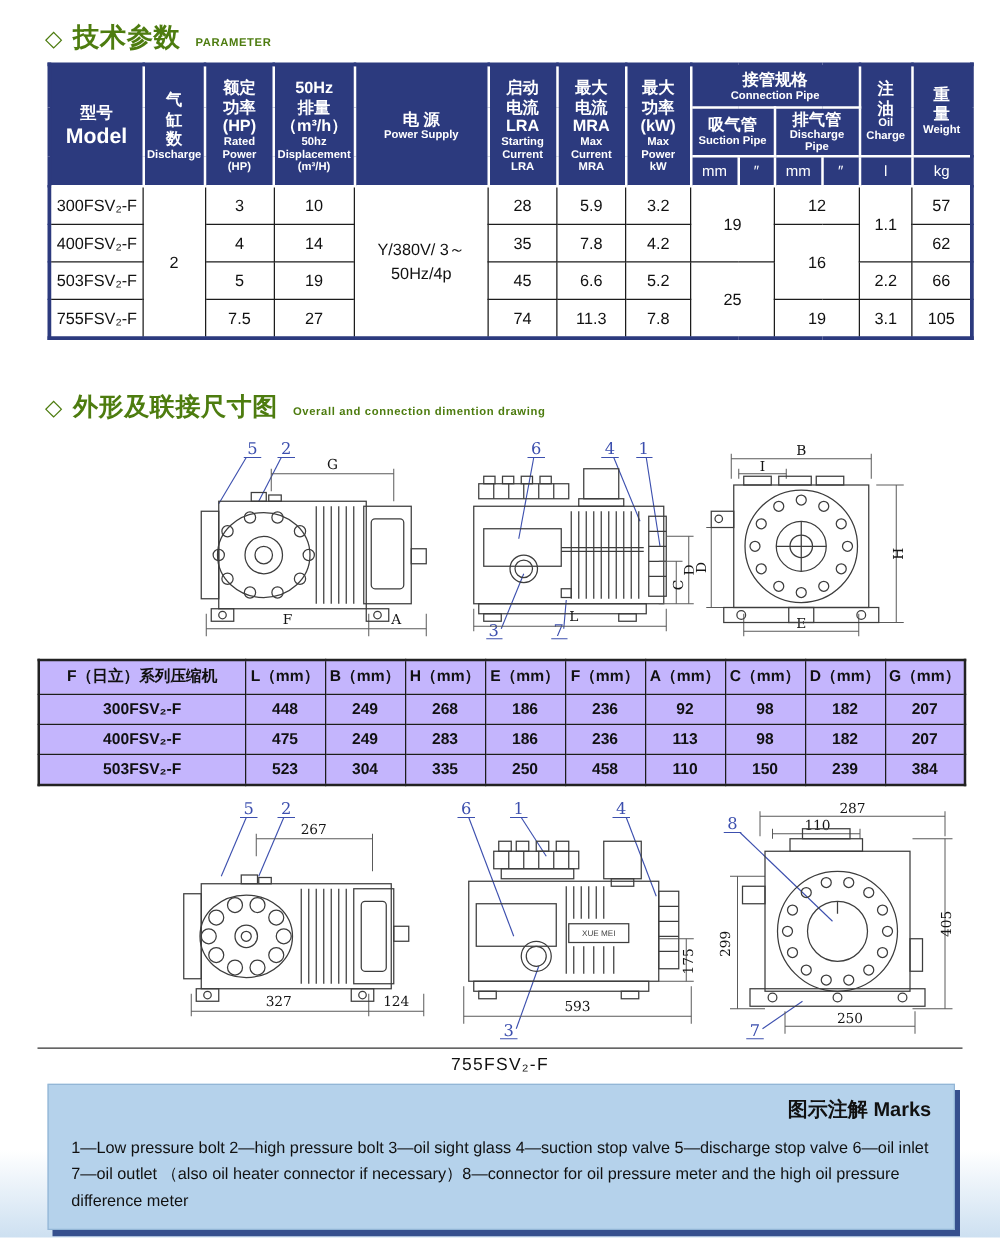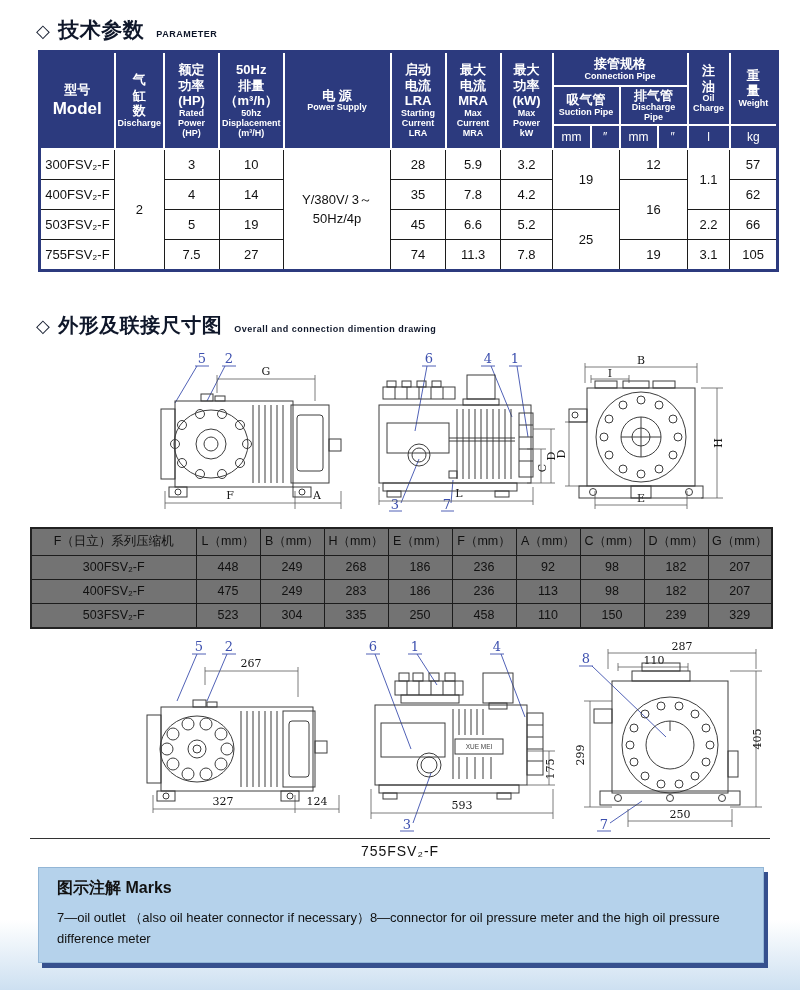--- a/index.html
+++ b/index.html
@@ -1,53 +1,53 @@
 <!DOCTYPE html>
 <html><head>
 <meta charset="utf-8">
 <style>
 html,body{margin:0;padding:0}
 body{width:800px;height:990px;overflow:hidden;
   background:linear-gradient(180deg,#ffffff 0,#ffffff 920px,#cde0f1 990px);
   font-family:"Liberation Sans","DejaVu Sans",sans-serif;color:#111}
-.heading{margin:16px 0 6px 36px;font-size:21px;font-weight:bold;color:#0f172a;letter-spacing:.5px}
+.heading{margin:16px 0 6px 36px;font-size:21px;font-weight:bold;color:#4d7c0f;letter-spacing:.5px}
 .heading .dia{font-size:18px;margin-right:8px;font-weight:normal}
 .heading .en{margin-left:12px}
 .h2{margin-top:40px;font-size:20px}
 
 .param-table{border-collapse:collapse;table-layout:fixed;margin:4px 0 0 38px;border:3px solid #2c3a7e}
 .param-table th{background:#2c3a7e;color:#fff;border:2px solid #fff;text-align:center;vertical-align:middle;padding:1px 2px}
 .param-table td{border:1px solid #1c1c1c;background:#fff;text-align:center;vertical-align:middle;font-size:13px;height:29px;padding:0 2px}
 .zh{font-size:13px;font-weight:bold;white-space:pre-line;line-height:1.2}
 .en{font-size:9px;font-weight:bold;white-space:pre-line;line-height:1.1}
 .big-en{font-size:17px;font-weight:bold;margin-top:2px}
 .unit{font-size:12px;font-weight:normal}
 .hrow-a{height:34px}.hrow-b{height:26px}.hrow-c{height:24px}
 .ps-cell{white-space:pre-line;text-align:center;line-height:1.5}
 
 .dim-table{border-collapse:collapse;table-layout:fixed;margin:14px 0 0 30px;border:2px solid #222}
-.dim-table th,.dim-table td{border:1px solid #1c1c1c;background:#737373;text-align:center;vertical-align:middle;font-weight:normal;font-size:12.5px;padding:0 2px}
+.dim-table th,.dim-table td{border:1px solid #1c1c1c;background:#c4b5fd;text-align:center;vertical-align:middle;font-weight:bold;font-size:12.5px;padding:0 2px}
 .dim-table th{height:26px}.dim-table td{height:23px}
 
 .drawings-row{display:flex;align-items:flex-start}
 .row1{margin:12px 0 0 145px}
 .row2{margin:10px 0 0 135px}
 .tech{display:block}
 .tech line,.tech rect,.tech circle,.tech ellipse,.tech path,.tech polyline{stroke:#3d3d3d;stroke-width:1;fill:none}
 .tech .dim{stroke:#5a5a5a;stroke-width:.8}
 .tech .lead{stroke:#3c4fae;stroke-width:.9}
 .tech text{stroke:none;fill:#151515;font-family:"DejaVu Serif","Liberation Serif",serif;font-size:11px;text-anchor:middle}
 .tech text.co{fill:#3c4fae;font-size:13px}
 .tech text.brand{font-size:6.5px;fill:#444;font-family:"Liberation Sans",sans-serif}
 .rule{border:none;border-top:1.5px solid #333;width:740px;margin:4px 0 0 30px}
 .caption{text-align:center;font-size:14px;letter-spacing:1px;margin-top:4px}
 
 .legend-box{width:688px;margin:8px 0 0 38px;padding:10px 18px 12px 18px;background:#b5d2eb;
   border:1px solid #93b6d6;box-shadow:4px 5px 0 #36508e}
-.legend-title{text-align:left;font-size:16px;font-weight:bold;margin-bottom:8px}
+.legend-title{text-align:right;font-size:16px;font-weight:bold;margin-bottom:8px}
 .legend-line{font-size:13px;line-height:1.65}
 </style>
 </head>
 <body>
 
 <div class="heading">
   <span class="dia">◇</span><span>技术参数</span><span class="en">PARAMETER</span>
 </div>
 
 <table class="param-table">
@@ -451,21 +451,21 @@
   <tr>
     <td>503FSV₂-F</td>
     <td>523</td>
     <td>304</td>
     <td>335</td>
     <td>250</td>
     <td>458</td>
     <td>110</td>
     <td>150</td>
     <td>239</td>
-    <td>329</td>
+    <td>384</td>
   </tr>
 </tbody>
   </table>
 
 <div class="drawings-row row2">
 
   <svg class="tech" width="220" height="180" viewBox="0 0 220 180">
     <g>
       <text class="co" x="64" y="12">5</text>
       <line class="lead" x1="57" y1="15" x2="71" y2="15"></line>
@@ -649,14 +649,15 @@
         <circle cx="152" cy="159" r="3.5"></circle>
     </g>
   </svg>
 </div>
 
 <hr class="rule">
 <div class="caption">755FSV₂-F</div>
 
 <div class="legend-box">
   <div class="legend-title">图示注解 Marks</div>
+  <div class="legend-line">1—Low pressure bolt 2—high pressure bolt 3—oil sight glass 4—suction stop valve 5—discharge stop valve 6—oil inlet</div>
   <div class="legend-line">7—oil outlet （also oil heater connector if necessary）8—connector for oil pressure meter and the high oil pressure difference meter</div>
 </div>
 
 </body></html>

